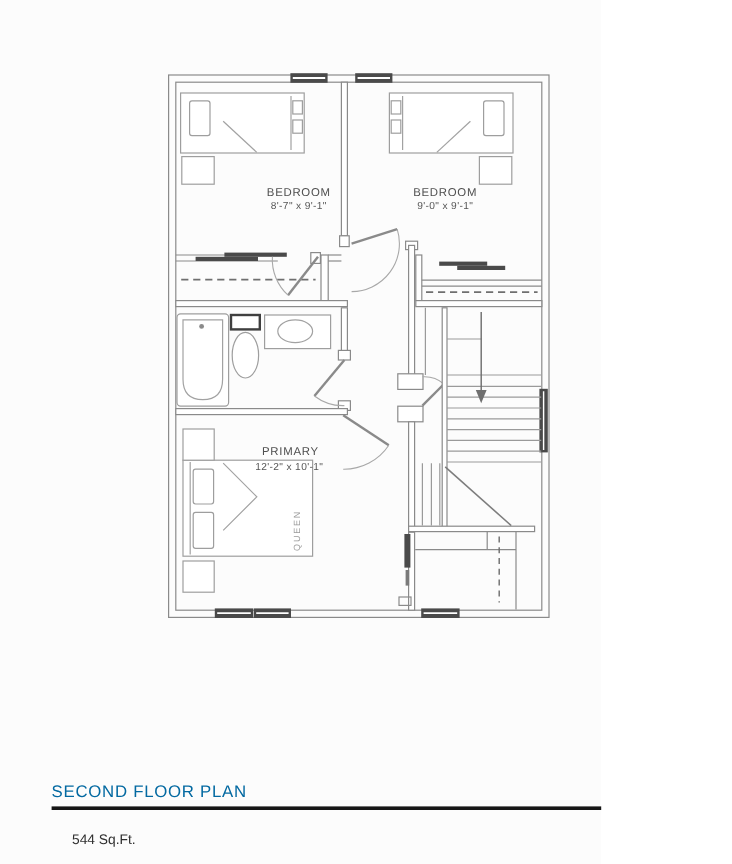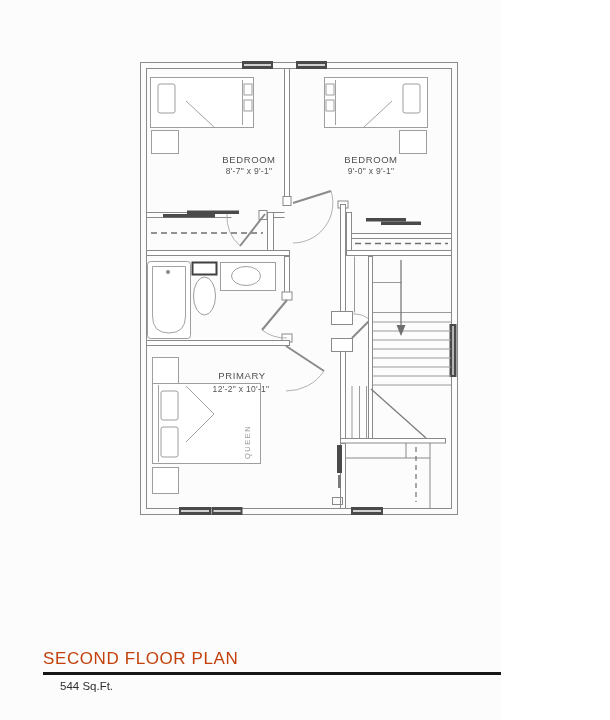--- a/index.html
+++ b/index.html
@@ -21,23 +21,23 @@
   .dash{fill:none;stroke:#6f6f6f;stroke-width:1.4;stroke-dasharray:6 4;}
   .dashv{fill:none;stroke:#6f6f6f;stroke-width:1.2;stroke-dasharray:5 4;}
   .arc{fill:none;stroke:#a8a8a8;stroke-width:0.9;}
   .leaf{fill:none;stroke:#8a8a8a;stroke-width:2;}
   .stair{fill:none;stroke:#9a9a9a;stroke-width:1;}
   .lbl{font-size:9.5px;letter-spacing:0.6px;fill:#4f4f4f;}
   .dim{font-size:8.5px;letter-spacing:0.3px;fill:#555555;}
   .queen{font-size:7.5px;letter-spacing:1.5px;fill:#9a9a9a;}
   
   .titleblock{position:absolute;left:43px;top:648px;width:524px;}
-  .plan-title{font-size:17px;color:#c2410c;letter-spacing:0.6px;line-height:22px;}
+  .plan-title{font-size:14px;color:#0369a1;letter-spacing:0.6px;line-height:22px;}
   .title-rule{width:524px;height:3px;background:#161616;margin-top:2px;}
-  .plan-area{font-size:11.5px;color:#2f2f2f;margin-top:5px;padding-left:17px;}
+  .plan-area{font-size:11.5px;color:#2f2f2f;margin-top:19px;padding-left:17px;}
   .pin{position:absolute;left:580px;top:697px;}
 </style>
 </head>
 <body>
 
 <div class="page">
 
   <svg class="plan-svg" width="610" height="720" viewBox="0 0 610 720">
 
     <g>

